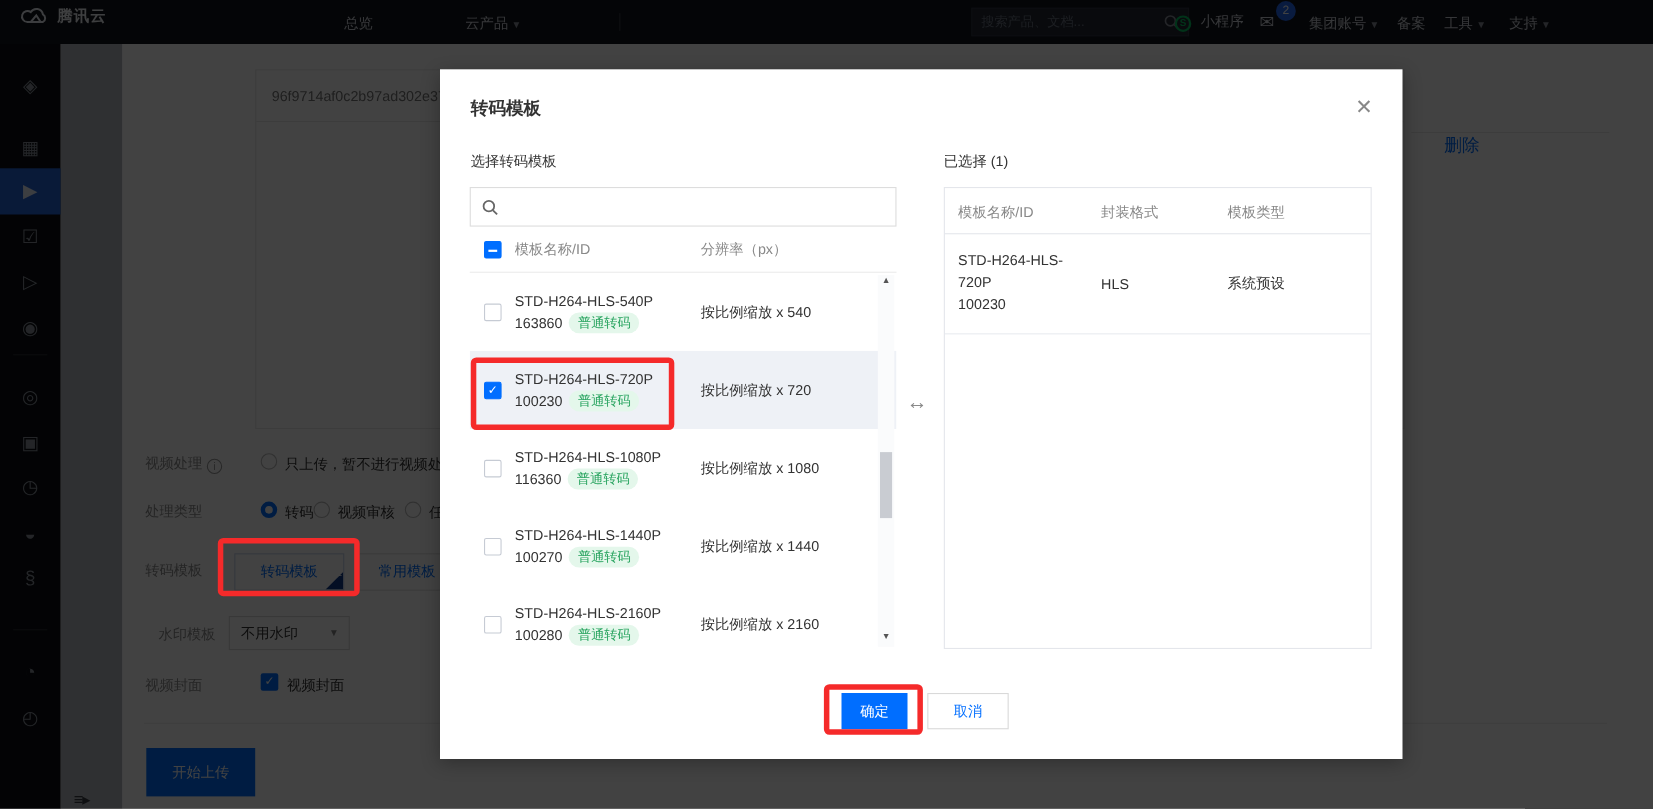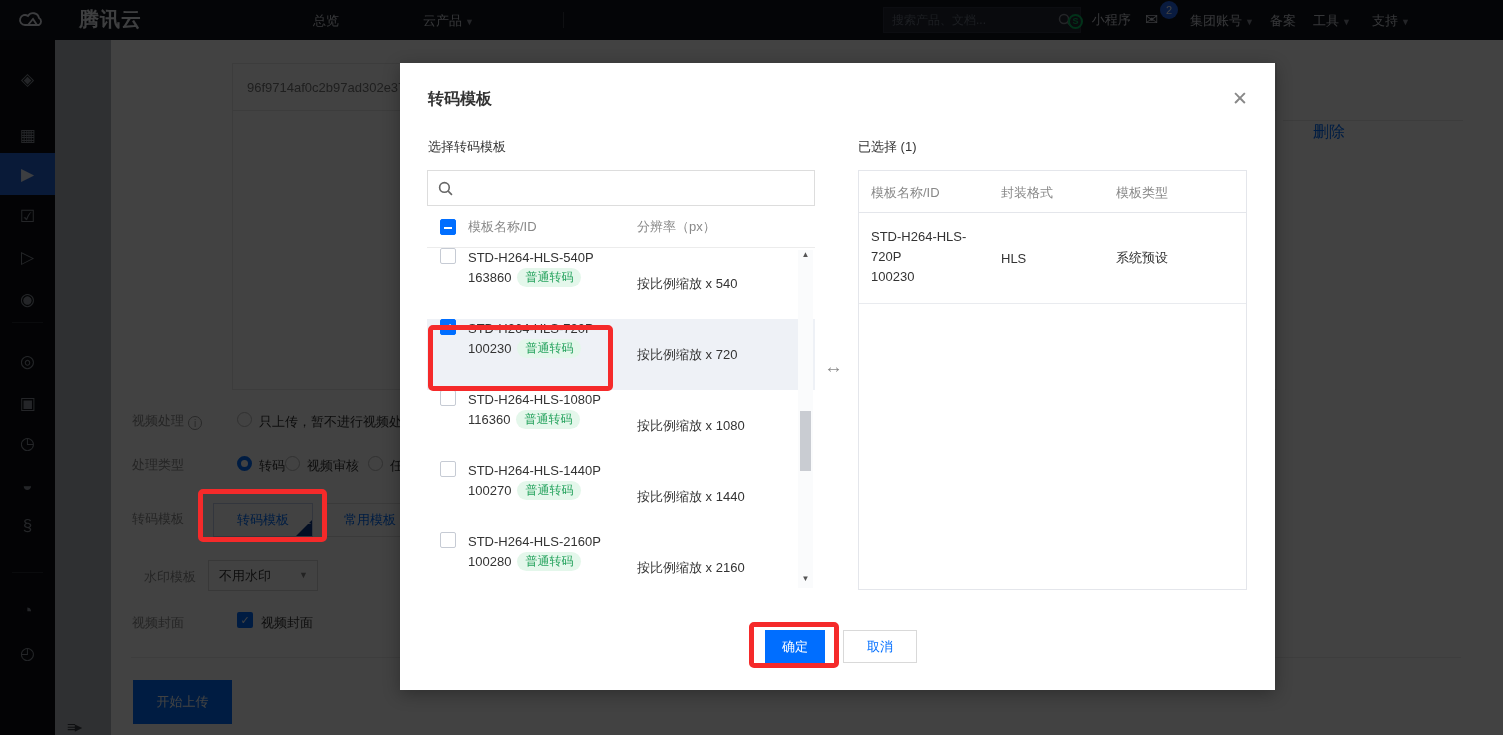--- a/index.html
+++ b/index.html
@@ -3,21 +3,21 @@
 <meta charset="utf-8">
 <style>
   * { margin:0; padding:0; box-sizing:border-box; }
   html,body { width:1503px; height:735px; overflow:hidden; background:#000;
     font-family:"Liberation Sans","DejaVu Sans",sans-serif; }
   #app { position:relative; width:1503px; height:735px; background:#fff; }
 
   
   .topnav { position:absolute; left:0; top:0; width:1503px; height:40px; background:#13161d; z-index:10; }
   .brand { position:absolute; left:18px; top:6px; display:flex; align-items:center; gap:8px; color:#fff; }
-  .brand-name { font-size:20px; font-weight:bold; letter-spacing:1px; color:#eef1f5;margin-left:27px; }
+  .brand-name { font-size:14px; font-weight:bold; letter-spacing:1px; color:#eef1f5; }
   .nav-item { position:absolute; top:12px; font-size:13px; color:#cfd3da; cursor:pointer; }
   .nav-sep { position:absolute; left:563px; top:12px; width:1px; height:16px; background:#3a3e47; }
   .caret { font-size:9px; color:#8b919c; margin-left:3px; }
   .nav-search { position:absolute; left:883px; top:7px; width:198px; height:26px; background:#232834;
     border:1px solid #2e3442; display:flex; align-items:center; padding:0 8px; }
   .nav-search input { flex:1; background:transparent; border:none; outline:none; color:#9aa0ab; font-size:12px; }
   .nav-search input::placeholder { color:#6b7280; }
   .mp-ring { display:inline-block; width:15px; height:15px; border:2px solid #07c160; border-radius:50%;
     color:#07c160; font-size:9px; line-height:11px; text-align:center; font-weight:bold; }
   .mail { color:#cfd3da; font-size:16px; }
@@ -78,21 +78,21 @@
   .msearch input::placeholder { color:#b6bbc4; }
   .lheader { position:absolute; left:27px; top:143px; width:388px; height:42px; border-bottom:1px solid #ececec;
     display:flex; align-items:center; }
   .lheader .hcol { font-size:13px; color:#888; }
   .cb { width:16px; height:16px; border:1px solid #c6cbd4; border-radius:2px; background:#fff;
     text-align:center; font-size:11px; line-height:15px; color:#fff; cursor:pointer; flex:0 0 auto; }
   .cb.checked { background:#006eff; border-color:#006eff; }
   .cb.ind { background:#006eff; border-color:#006eff; position:relative; }
   .cb.ind::after { content:""; position:absolute; left:3px; top:7px; width:8px; height:2px; background:#fff; }
   .tpl-list { position:absolute; left:27px; top:185px; width:388px; height:342px; overflow:hidden; }
-  .tpl-row { position:relative; width:388px; height:71px; display:flex; align-items:flex-start; cursor:pointer; }
+  .tpl-row { position:relative; width:388px; height:71px; display:flex; align-items:center; cursor:pointer; }
   .tpl-row.selected { background:#eef1f6; }
   .tpl-row .cb { margin-left:13px; }
   .tpl-info { margin-left:12px; }
   .tpl-name { font-size:13px; color:#333; line-height:19px; }
   .tpl-id { font-size:13px; color:#333; line-height:21px; display:flex; align-items:center; gap:6px; }
   .tag { background:#e4f7eb; color:#26a35e; font-size:12px; line-height:19px; padding:0 8px; border-radius:10px; }
   .tpl-res { position:absolute; left:210px; top:50%; transform:translateY(-50%); font-size:13px; color:#333; }
   .scrollbar { position:absolute; left:398px; top:187px; width:15px; height:338px; background:#fafbfc; }
   .sb-arrow { position:absolute; left:0; width:15px; height:14px; text-align:center; font-size:8px; color:#555; cursor:pointer; }
   .sb-thumb { position:absolute; left:2px; top:161px; width:11px; height:60px; background:#c9ccd2; cursor:grab; }

